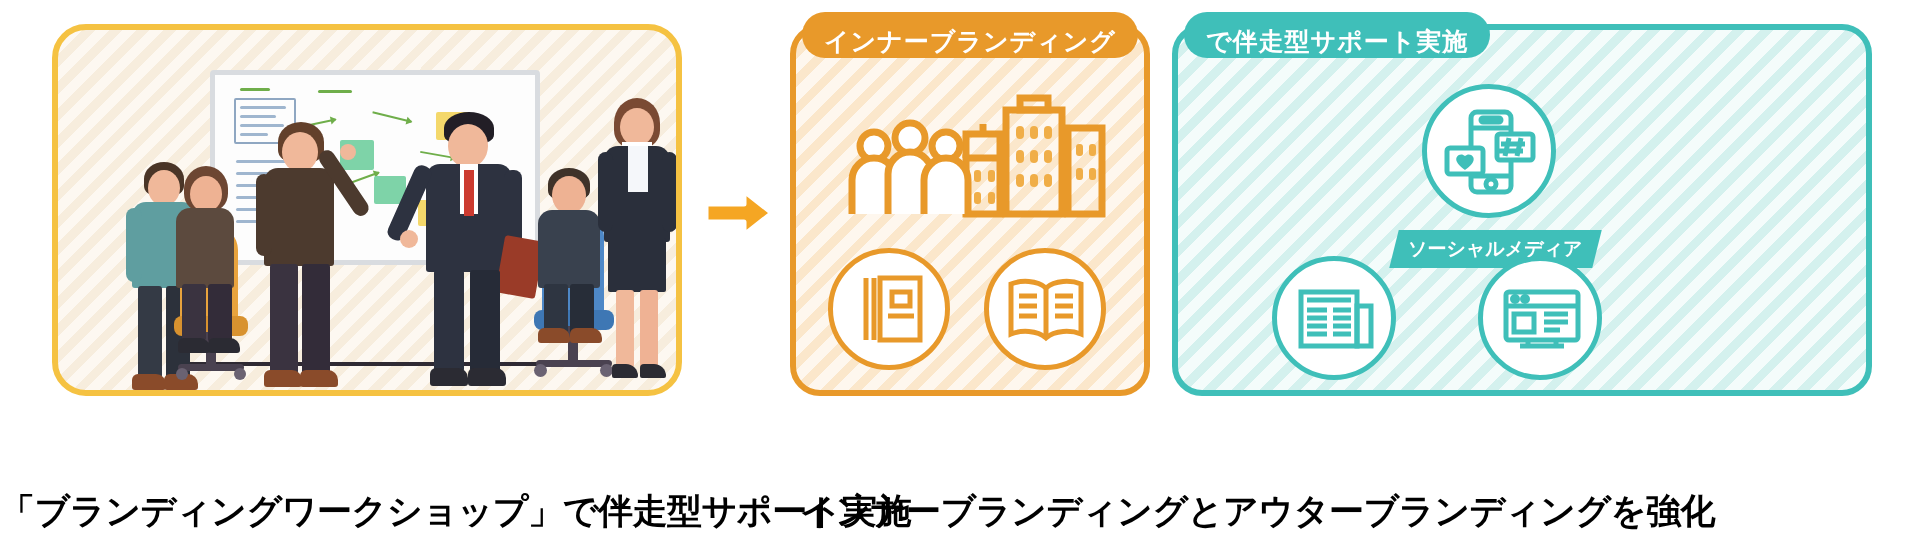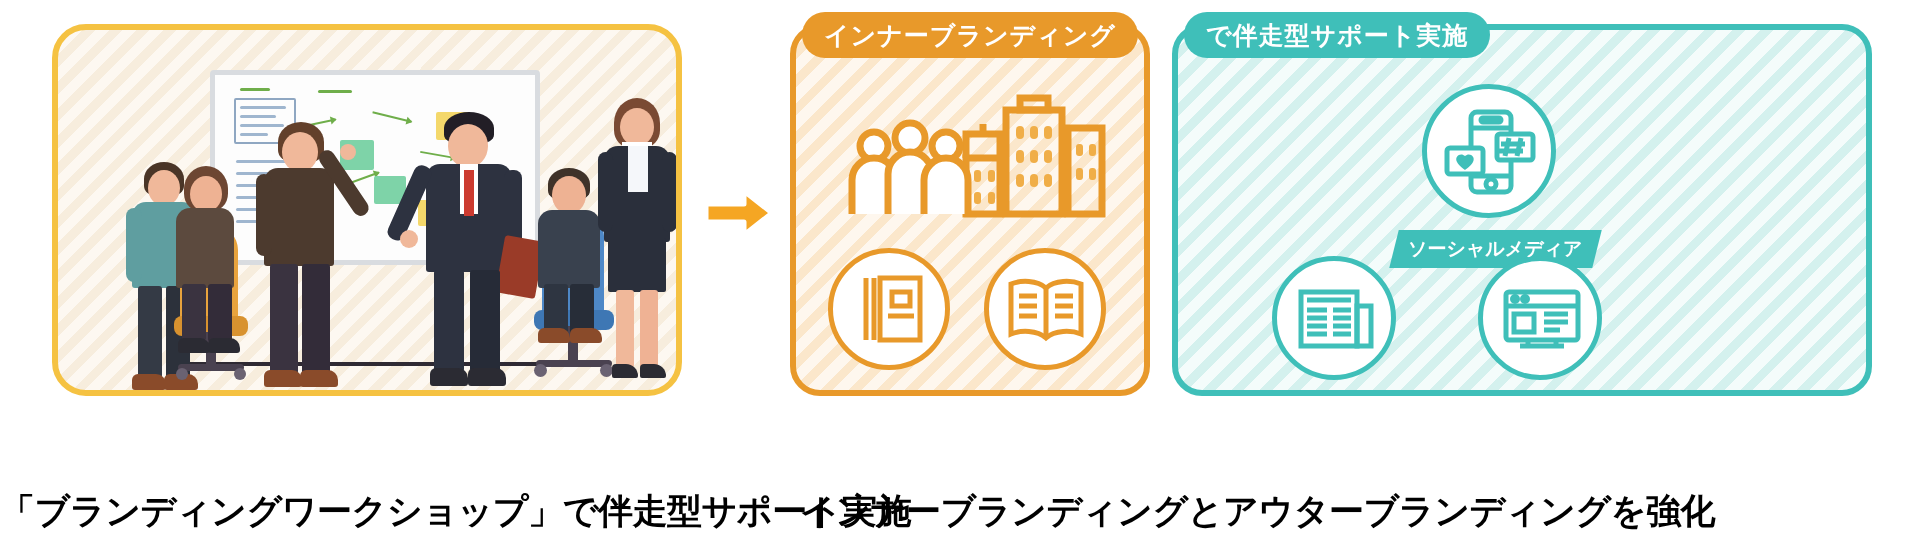--- a/index.html
+++ b/index.html
@@ -43,21 +43,21 @@
 
   
   .panel{ position:absolute; top:24px; height:372px; border-radius:30px; overflow:hidden; }
   .panel.inner{ left:790px; width:360px; border:6px solid #E8992A;
     background:repeating-linear-gradient(-45deg,#FBE7CB 0 9px,#FEF7EE 9px 20px); }
   .panel.outer{ left:1172px; width:700px; border:6px solid #3FBFB9;
     background:repeating-linear-gradient(-45deg,#D4F1EE 0 9px,#F4FCFB 9px 20px); }
 
   .panel-tab{
     position:absolute; top:12px; height:46px; border-radius:23px;
-    display:flex; align-items:center; justify-content:center;
+    display:flex; align-items:flex-end; justify-content:center;
     color:#fff; font-weight:bold; font-size:25px; letter-spacing:1px;
     z-index:6; white-space:nowrap; padding:0 22px;
   }
   .tab-inner{ left:802px; background:#E8992A; }
   .tab-outer{ left:1184px; background:#3FBFB9; }
 
   
   .circ{ position:absolute; border-radius:50%; background:#fff; }
   .circ.o{ border:5px solid #E8992A; }
   .circ.t{ border:5px solid #3FBFB9; }

